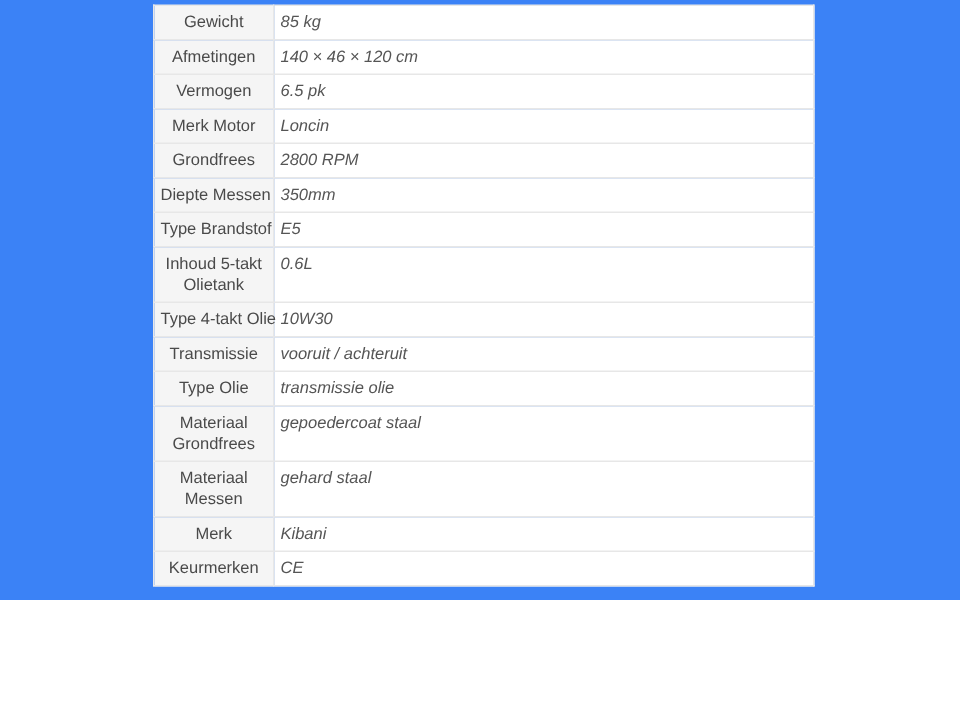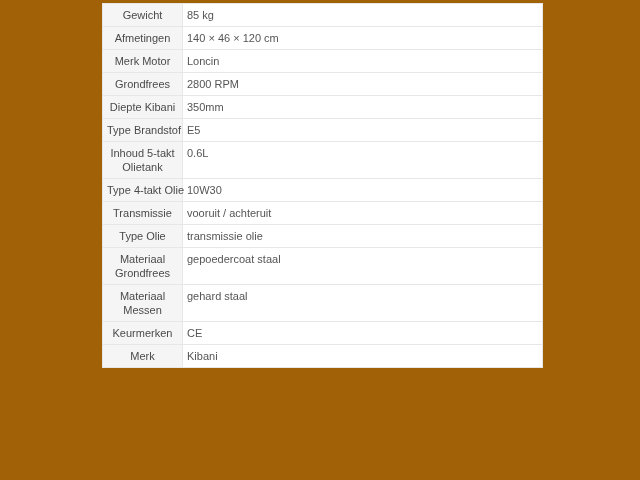--- a/index.html
+++ b/index.html
@@ -7,22 +7,22 @@
     padding: 0;
     width: 640px;
     height: 480px;
     background: #ffffff;
     overflow: hidden;
     font-family: "Liberation Sans", "DejaVu Sans", sans-serif;
   }
   .page {
     position: relative;
     width: 640px;
-    height: 480px;
-    background: #a16207;
+    height: 400px;
+    background: #3b82f6;
   }
   table.spec-table {
     position: absolute;
     left: 102px;
     top: 3px;
     width: 440px;
     border-collapse: collapse;
     table-layout: fixed;
     border: 1px solid #e3e3e3;
   }
@@ -38,20 +38,21 @@
     background: #f5f5f5;
     color: #4a4a4a;
     text-align: center;
     vertical-align: middle;
     white-space: pre;
     padding: 5px 1px;
   }
   td.value-cell {
     background: #ffffff;
     color: #555555;
+    font-style: italic;
     text-align: left;
     vertical-align: top;
     padding: 5px 8px;
   }
 </style>
 </head>
 <body>
 
 <div class="page">
   <table class="spec-table">
@@ -62,29 +63,33 @@
     <tbody>
       <tr>
         <td class="label-cell">Gewicht</td>
         <td class="value-cell">85 kg</td>
       </tr>
       <tr>
         <td class="label-cell">Afmetingen</td>
         <td class="value-cell">140 × 46 × 120 cm</td>
       </tr>
       <tr>
+        <td class="label-cell">Vermogen</td>
+        <td class="value-cell">6.5 pk</td>
+      </tr>
+      <tr>
         <td class="label-cell">Merk Motor</td>
         <td class="value-cell">Loncin</td>
       </tr>
       <tr>
         <td class="label-cell">Grondfrees</td>
         <td class="value-cell">2800 RPM</td>
       </tr>
       <tr>
-        <td class="label-cell">Diepte Kibani</td>
+        <td class="label-cell">Diepte Messen</td>
         <td class="value-cell">350mm</td>
       </tr>
       <tr>
         <td class="label-cell">Type Brandstof</td>
         <td class="value-cell">E5</td>
       </tr>
       <tr>
         <td class="label-cell">Inhoud 5-takt
 Olietank</td>
         <td class="value-cell">0.6L</td>
@@ -105,22 +110,22 @@
         <td class="label-cell">Materiaal
 Grondfrees</td>
         <td class="value-cell">gepoedercoat staal</td>
       </tr>
       <tr>
         <td class="label-cell">Materiaal
 Messen</td>
         <td class="value-cell">gehard staal</td>
       </tr>
       <tr>
+        <td class="label-cell">Merk</td>
+        <td class="value-cell">Kibani</td>
+      </tr>
+      <tr>
         <td class="label-cell">Keurmerken</td>
         <td class="value-cell">CE</td>
-      </tr>
-      <tr>
-        <td class="label-cell">Merk</td>
-        <td class="value-cell">Kibani</td>
       </tr>
     </tbody>
   </table>
 </div>
 
 </body></html>

